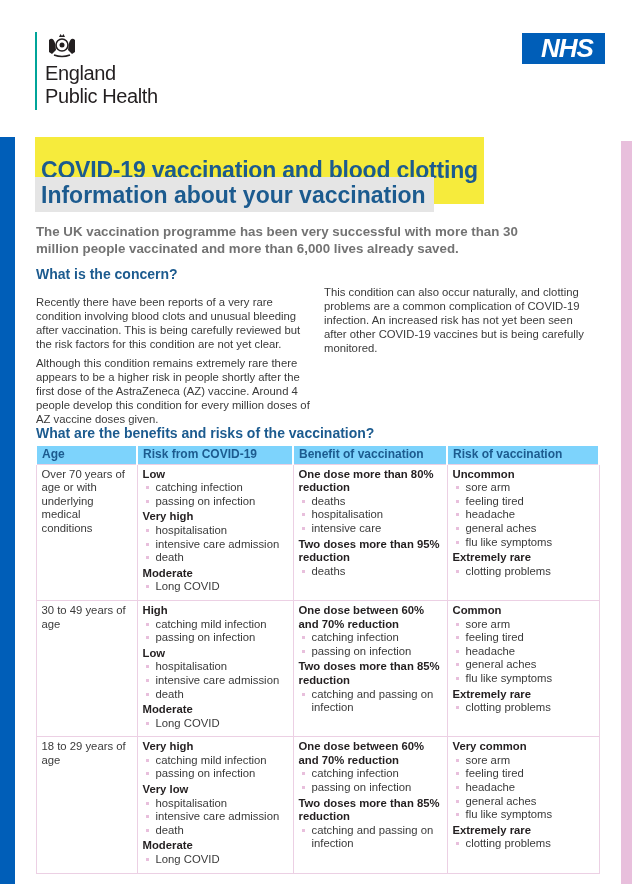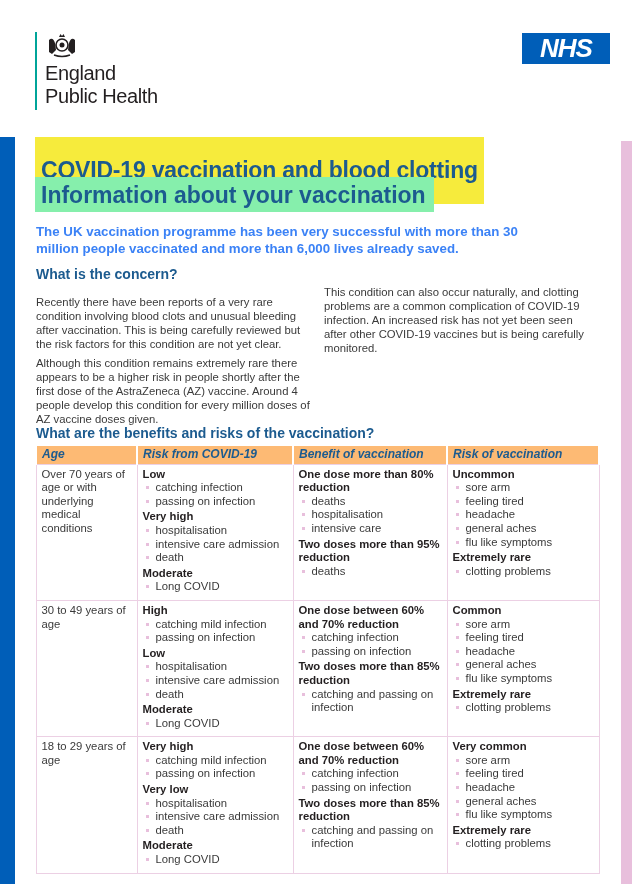--- a/index.html
+++ b/index.html
@@ -10,54 +10,54 @@
     color:#231f20;
   }
   .left-bar { position:absolute; left:0; top:137px; width:15px; height:747px; background:#005eb8; }
   .right-bar { position:absolute; left:621px; top:141px; width:11px; height:743px; background:#e8bfdc; }
 
   .phe-logo { position:absolute; left:35px; top:32px; height:78px; border-left:2px solid #00a499; padding-left:8px; }
   .crest { width:34px; height:26px; display:block; }
   .phe-text { font-size:20px; line-height:23px; color:#231f20; letter-spacing:-0.4px; margin-top:4px; }
 
   .nhs-logo {
-    position:absolute; left:522px; top:33px; width:88px; height:31px;
+    position:absolute; left:522px; top:33px; width:76px; height:31px;
     background:#005eb8; color:#fff; font-weight:bold; font-style:italic;
-    font-size:26px; line-height:31px; text-align:center; letter-spacing:-1px;
+    font-size:26px; line-height:31px; text-align:center; letter-spacing:-1px;padding-left:7px;
   }
 
   .title1 {
     position:absolute; left:35px; top:137px; height:35px; padding:16px 6px;
     background:#f6eb3c; color:#1c5b8f; font-weight:bold; font-size:23px; line-height:35px;
     letter-spacing:-0.2px;
   }
   .title2 {
     position:absolute; left:35px; top:177px; height:35px; padding:0 8px 0 6px;
-    background:#86efac; color:#1c5b8f; font-weight:bold; font-size:23px; line-height:37px;
+    background:#e5e5e5; color:#1c5b8f; font-weight:bold; font-size:23px; line-height:37px;
   }
   .lead {
     position:absolute; left:36px; top:223px; width:520px;
-    color:#3b82f6; font-weight:bold; font-size:13.3px; line-height:17px;
+    color:#737373; font-weight:bold; font-size:13.3px; line-height:17px;
   }
   .h2 { color:#1c5b8f; font-weight:bold; font-size:14px; }
   .concern-heading { position:absolute; left:36px; top:266px; }
   .col { position:absolute; font-size:11.3px; line-height:14px; color:#3a3a3a; }
   .col p { margin:0 0 5px 0; }
   .col-left { left:36px; top:295px; width:275px; }
   .col-right { left:324px; top:285px; width:270px; }
 
   .benefits-heading { position:absolute; left:36px; top:425px; }
 
   table.risk {
     position:absolute; left:35px; top:446px; width:565px;
     border-collapse:collapse; font-size:11.3px; line-height:13.6px; color:#3a3a3a;
   }
   table.risk th {
-    background:#fdba74; color:#1c5b8f; text-align:left; font-size:12px; font-weight:bold;
-    padding:2px 5px; height:13px; border-left:2px solid #fff; border-right:2px solid #fff;font-style:italic;
+    background:#7dd3fc; color:#1c5b8f; text-align:left; font-size:12px; font-weight:bold;
+    padding:2px 5px; height:13px; border-left:2px solid #fff; border-right:2px solid #fff;
   }
   table.risk td {
     vertical-align:top; padding:3px 5px 6px 5px; border:1.5px solid #ecd0e4;
   }
   table.risk td.age { width:90px; }
   table.risk td.c2 { width:145px; }
   table.risk td.c3 { width:143px; }
   .grp-label { font-weight:bold; color:#231f20; margin-top:2px; }
   .grp-label.first { margin-top:0; }
   ul.bl { list-style:none; margin:0; padding:0; }

